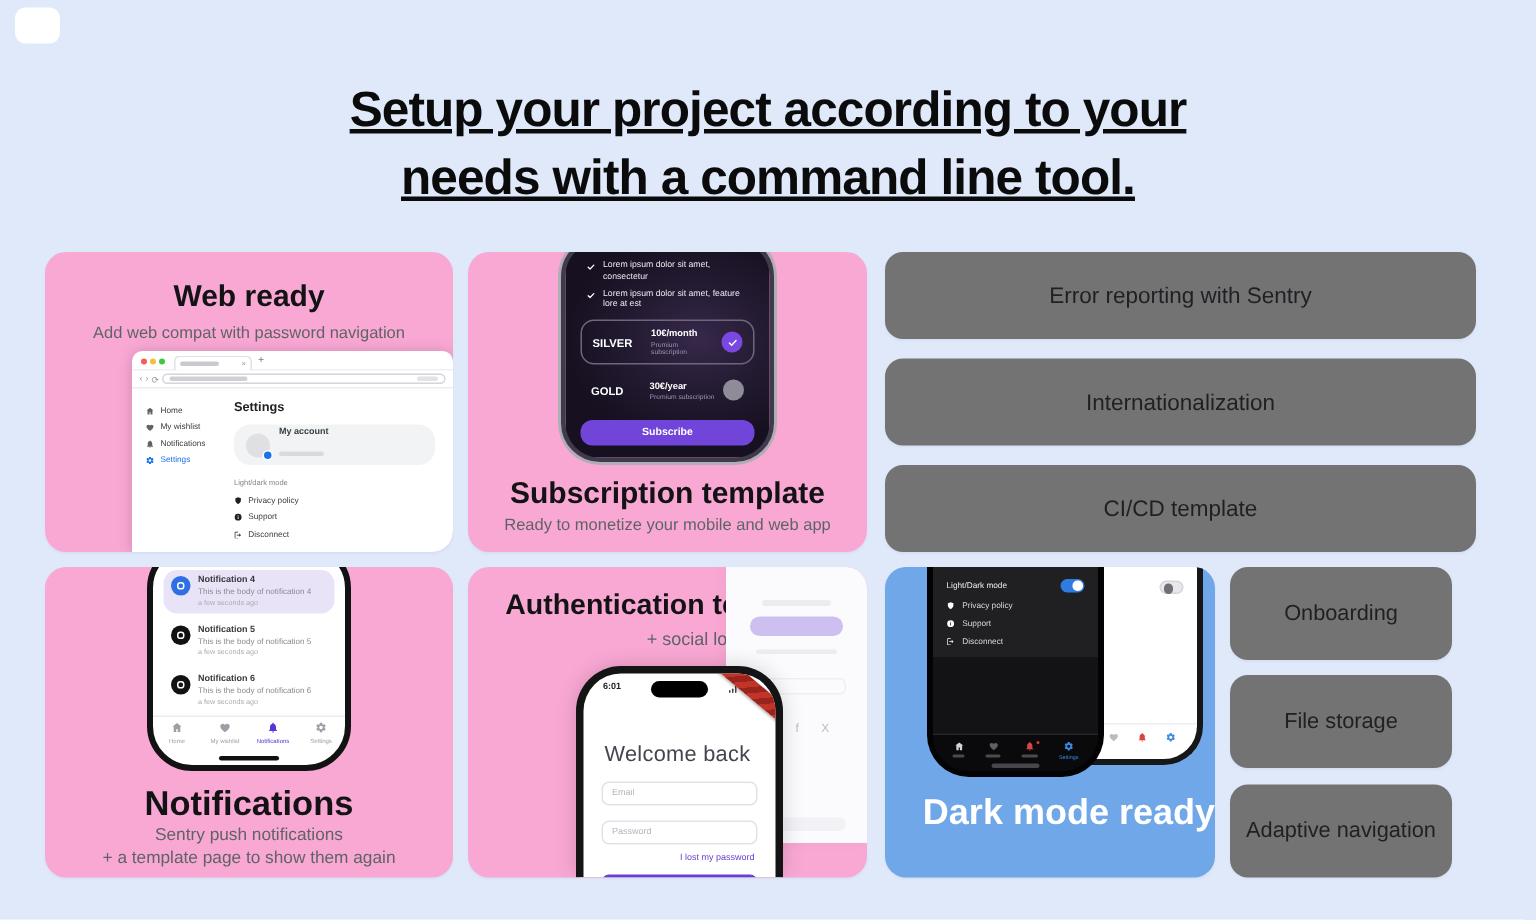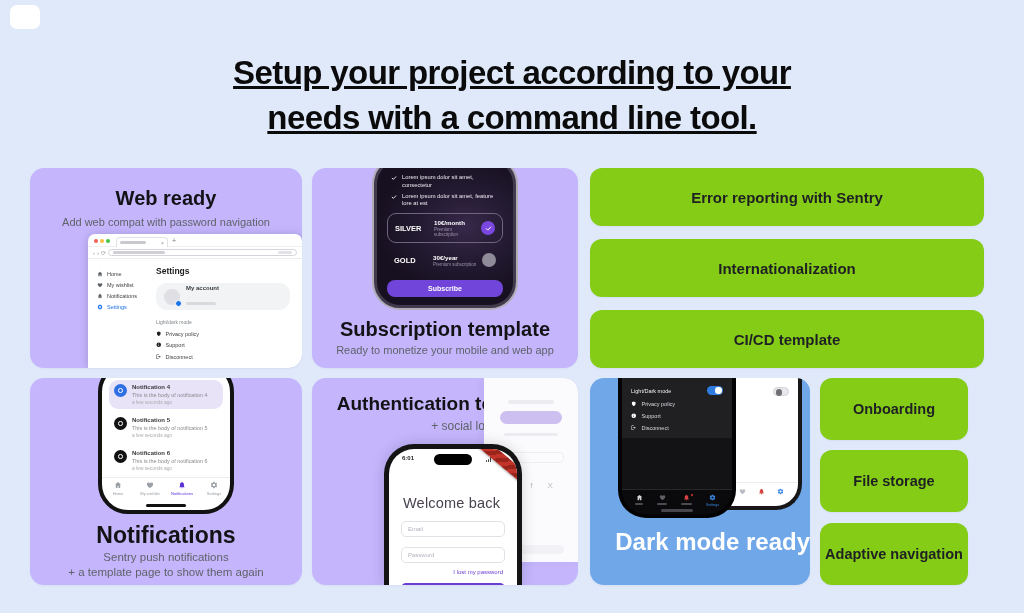--- a/index.html
+++ b/index.html
@@ -5,28 +5,28 @@
   * { margin:0; padding:0; box-sizing:border-box; }
   html,body { width:1024px; height:613px; }
   body { font-family:"Liberation Sans", sans-serif; }
   .stage { position:relative; width:1024px; height:613px; background:#dfe9fa; overflow:hidden; }
 
   .corner-chip { position:absolute; left:10px; top:5px; width:30px; height:24px; background:#fff; border-radius:7px; }
 
   .hero { position:absolute; left:0; right:0; top:50px; text-align:center;
           font-size:33px; line-height:1.37; font-weight:700; color:#0b0b0c; letter-spacing:-0.6px;text-decoration:underline; }
 
-  .card { position:absolute; background:#c4b5fd; border-radius:14px; overflow:hidden;
+  .card { position:absolute; background:#f9a8d4; border-radius:14px; overflow:hidden;
           box-shadow:0 1px 2px rgba(30,60,110,0.05); }
   .card-h  { text-align:center; font-weight:700; color:#131316; }
   .card-s  { text-align:center; color:#5f6368; }
 
   
-  .pill { position:absolute; background:#84cc16; border-radius:12px; display:flex; align-items:center;
-          justify-content:center; font-size:15px; font-weight:700; color:#1f2023;
+  .pill { position:absolute; background:#737373; border-radius:12px; display:flex; align-items:center;
+          justify-content:center; font-size:15px; font-weight:400; color:#1f2023;
           box-shadow:0 1px 2px rgba(30,60,110,0.05); }
   .pt { left:590px; width:394px; height:58px; }
   .pt0{ top:168px; } .pt1{ top:239px; } .pt2{ top:310px; }
   .pb { left:820px; width:148px; height:62px; font-size:14.5px; }
   .pb0{ top:378px; } .pb1{ top:450px; } .pb2{ top:523px; }
 
   .ic { display:inline-block; flex:none; }
   .microbar { display:inline-block; height:3px; background:#d9d9de; border-radius:2px; }
 
   

